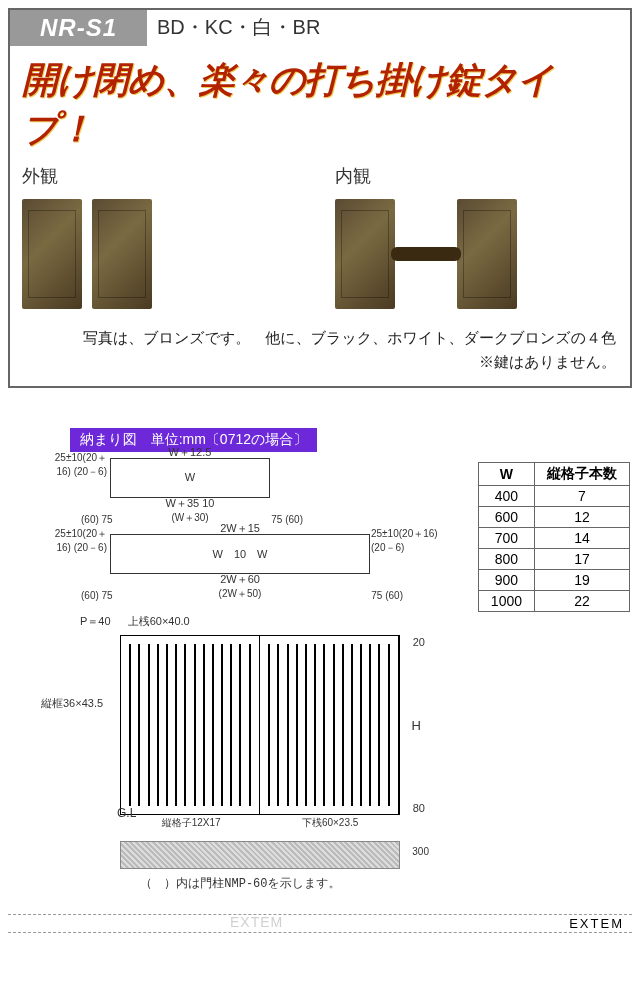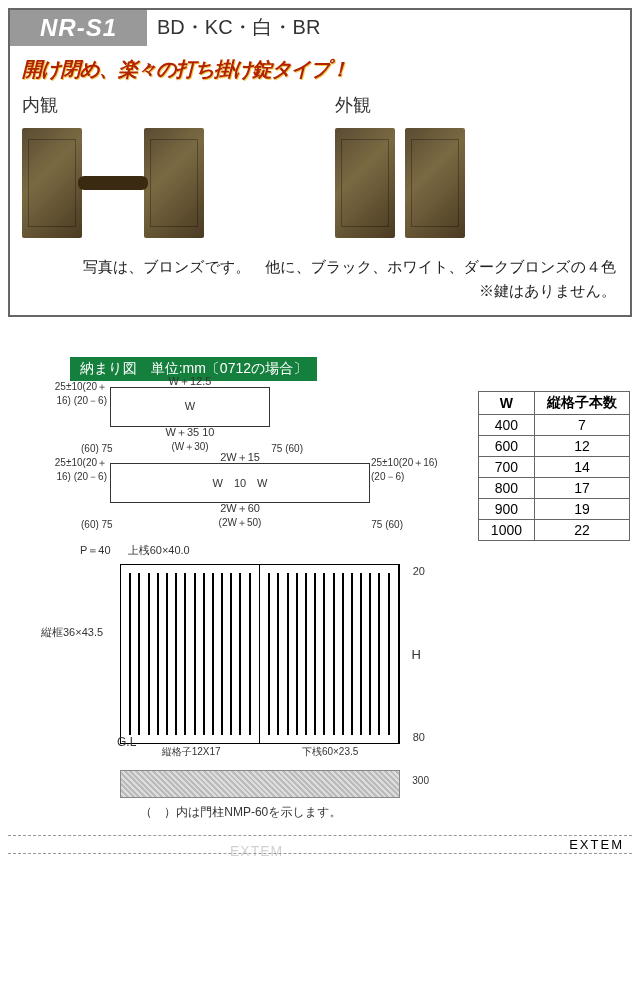--- a/index.html
+++ b/index.html
@@ -27,21 +27,21 @@
     font-style: italic;
     letter-spacing: 1px;
   }
   .color-codes {
     font-size: 20px;
     padding: 4px 10px;
     color: #333;
     flex: 1;
   }
   .tagline {
-    font-size: 20px;
+    font-size: 36px;
     font-weight: bold;
     color: #b22200;
     padding: 10px 12px 6px;
     letter-spacing: -1px;
     font-style: italic;
     text-shadow: 1px 1px 0 #eecc55;
   }
   .views {
     display: flex;
     padding: 4px 12px 8px;
@@ -91,21 +91,21 @@
     padding: 4px 14px 12px;
     color: #222;
     line-height: 1.6;
   }
 
   .diagram-section {
     margin: 40px 10px 10px;
     position: relative;
   }
   .diagram-title {
-    background: #15803d;
+    background: #6d28d9;
     color: #fff;
     display: inline-block;
     padding: 3px 10px;
     font-size: 14px;
     margin-left: 60px;
   }
   .diagram-area {
     display: flex;
     align-items: flex-start;
     gap: 12px;
@@ -212,21 +212,22 @@
     background: repeating-linear-gradient(45deg, #bbb, #bbb 2px, #ddd 2px, #ddd 4px);
     border: 1px solid #888;
     margin-top: 26px;
     position: relative;
   }
   .foundation-right {
     position: absolute; right: -30px; top: 4px; font-size: 10px;
   }
   .note-line {
     font-size: 12px;
-    margin: 6px 0 0 60px;
+    margin: 6px 0 8px 60px;
+    font-family: Liberation Mono, monospace;
   }
 
   .spec-table {
     border-collapse: collapse;
     font-size: 14px;
     margin-top: 10px;
   }
   .spec-table th, .spec-table td {
     border: 1px solid #666;
     padding: 2px 12px;
@@ -257,31 +258,31 @@
 
 <div class="product-box">
   <div class="header-row">
     <div class="model-badge">NR-S1</div>
     <div class="color-codes">BD・KC・白・BR</div>
   </div>
   <div class="tagline">開け閉め、楽々の打ち掛け錠タイプ！</div>
 
   <div class="views">
     <div class="view-col">
+      <div class="view-label">外観</div>
+      <div class="hw-placeholder">
+        <div class="plate"></div>
+        <div class="plate"></div>
+      </div>
+    </div>
+    <div class="view-col">
       <div class="view-label">内観</div>
       <div class="latch-assembly">
         <div class="plate"></div>
         <div class="bar"></div>
-        <div class="plate"></div>
-      </div>
-    </div>
-    <div class="view-col">
-      <div class="view-label">外観</div>
-      <div class="hw-placeholder">
-        <div class="plate"></div>
         <div class="plate"></div>
       </div>
     </div>
   </div>
 
   <div class="caption-block">
     <div>写真は、ブロンズです。　他に、ブラック、ホワイト、ダークブロンズの４色</div>
     <div>※鍵はありません。</div>
   </div>
 </div>

